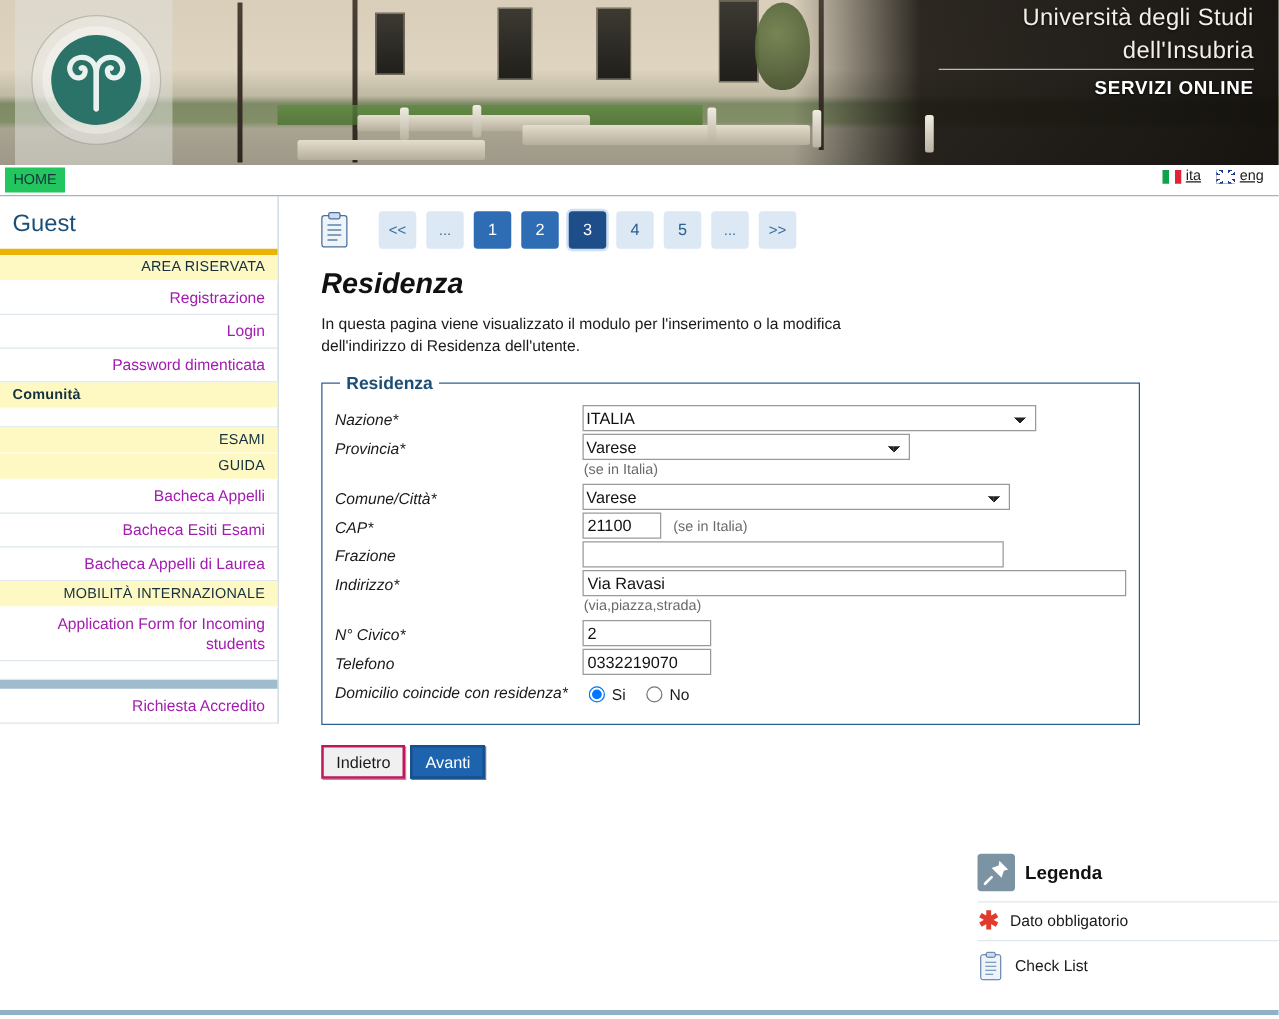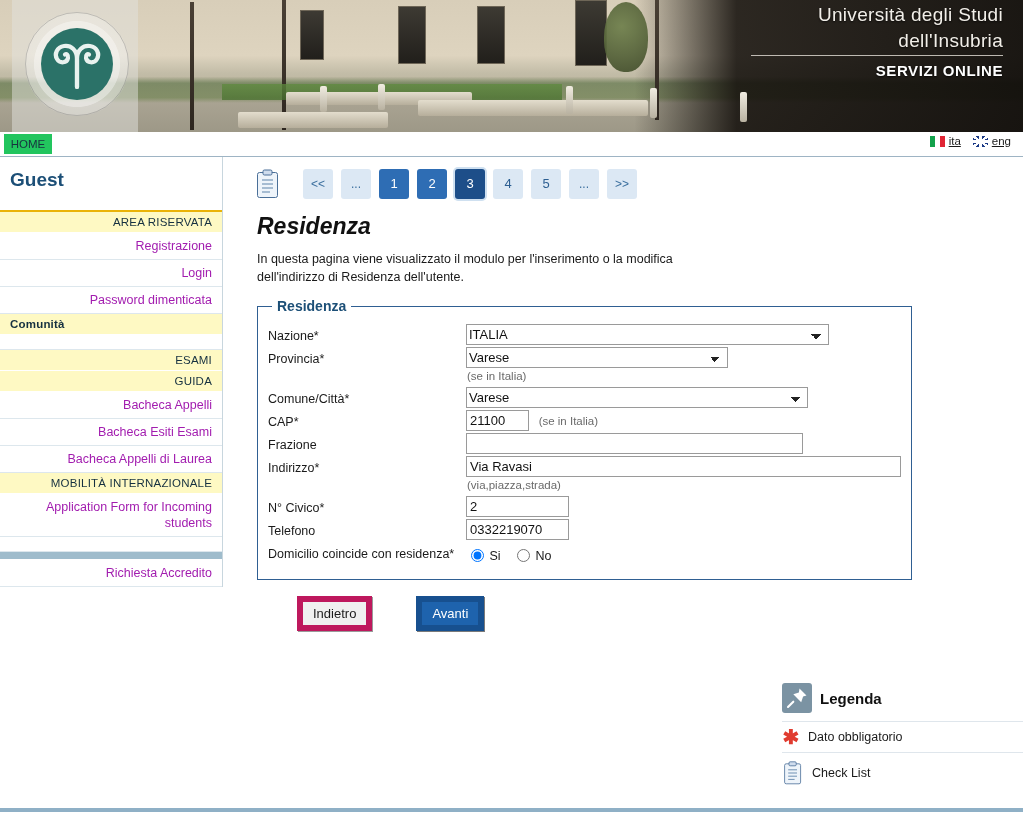--- a/index.html
+++ b/index.html
@@ -224,25 +224,25 @@
 
   
   .sidebar {
     position: absolute;
     left: 0;
     top: 0;
     width: 222px;
     border-right: 1px solid #c8d6de;
   }
   .sb-user {
-    padding: 12px 0 19px 10px;
+    padding: 12px 0 8px 10px;
     font-size: 19px;
-    font-weight: bold;
+    font-weight: normal;
     color: #1c4f77;
-    border-bottom: 2px solid #eab308;
+    border-bottom: 5px solid #eab308;
   }
   .sb-head {
     background: #fef9c3;
     color: #153040;
     font-size: 11.5px;
     text-align: right;
     padding: 4px 10px 4px 0;
     letter-spacing: .2px;
     border-bottom: 1px solid #ffffff;
   }
@@ -348,20 +348,21 @@
     align-items: flex-start;
     margin-bottom: 2px;
   }
   .flabel {
     width: 198px;
     flex: 0 0 198px;
     font-size: 12.5px;
     color: #1a1a1a;
     padding-top: 4px;
     line-height: 17px;
+    font-style: italic;
   }
   .fctrl { flex: 1 1 auto; }
 
   select.sel {
     font-family: "Liberation Sans", sans-serif;
     font-size: 13px;
     color: #111;
     border: 1px solid #9a9a9a;
     background: #ffffff;
     height: 21px;
@@ -418,22 +419,21 @@
   .btn-row {
     margin: 16px 0 0 2px;
     display: flex;
     gap: 4px;
   }
   .btn {
     font-family: "Liberation Sans", sans-serif;
     font-size: 13px;
     padding: 4px 10px;
     cursor: pointer;
-    border: 6px solid #be185d;
-    margin-left: 40px;
+    border: 2px solid #be185d;
   }
   .btn-sec {
     background: #f0f0f0;
     color: #1a1a1a;
     box-shadow: 1px 1px 0 #9a9a9a;
   }
   .btn-pri {
     background: #1e63ad;
     color: #ffffff;
     border-color: #17508f;

